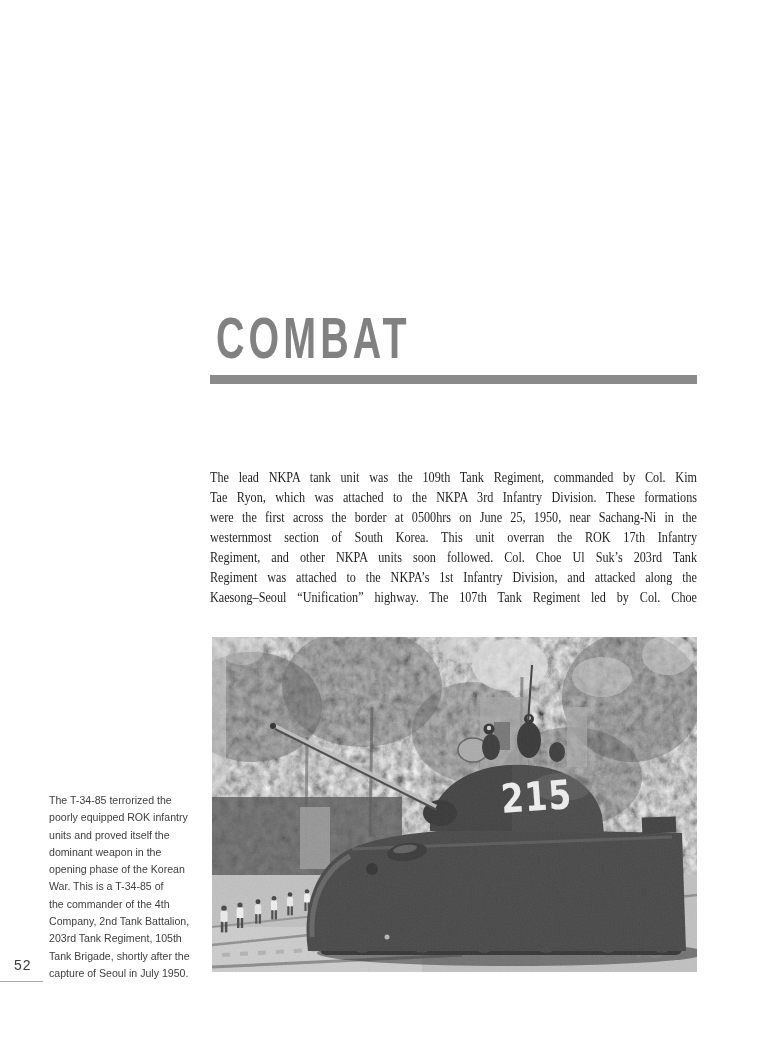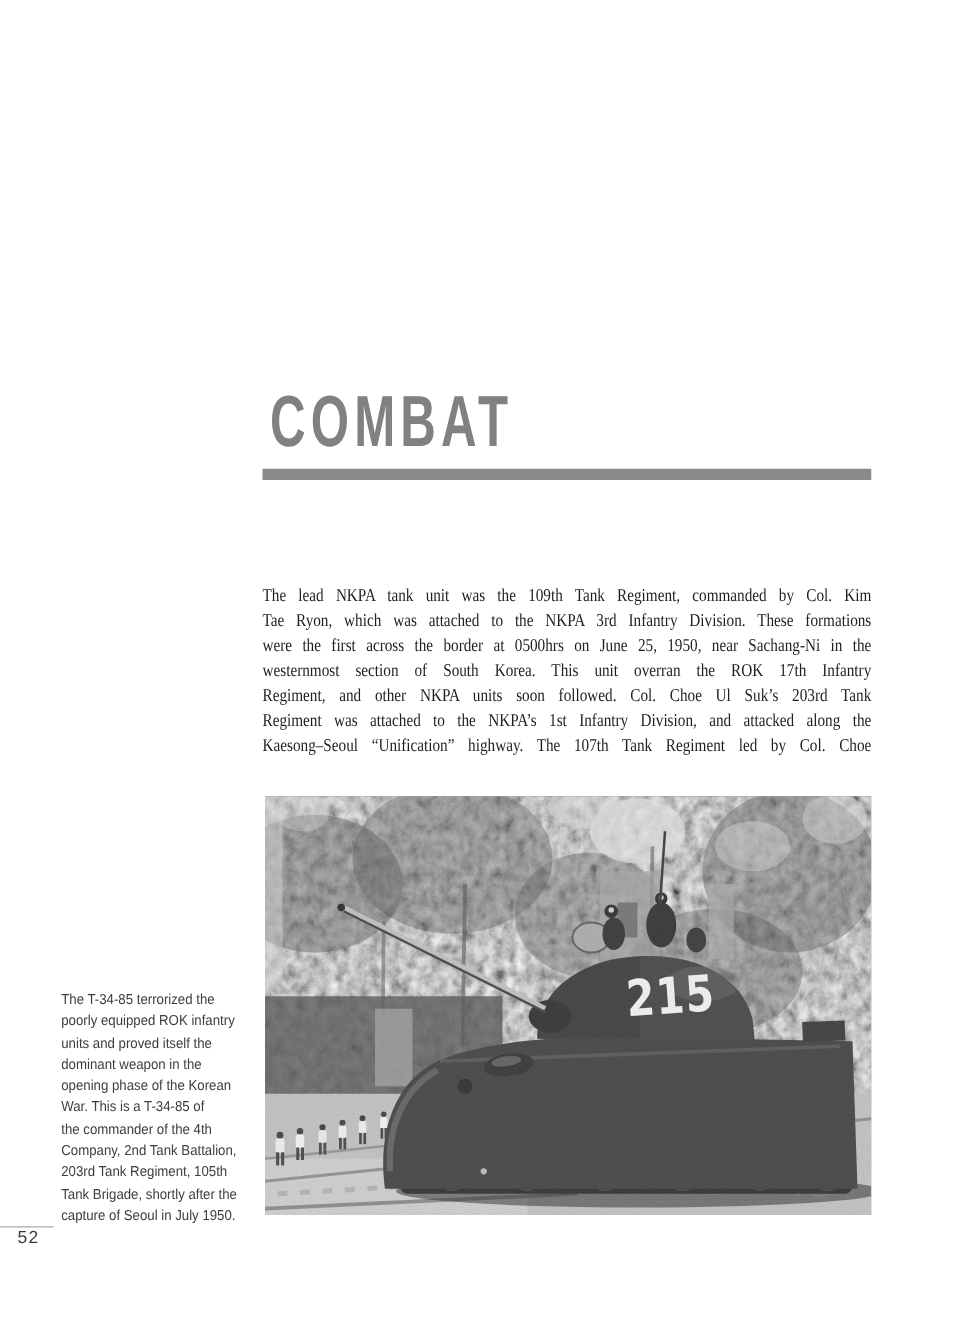--- a/index.html
+++ b/index.html
@@ -38,21 +38,21 @@
   .photo-caption{
     position:absolute;left:49px;top:792px;width:172px;
     transform:scaleX(0.92);transform-origin:left top;
     font-family:"Liberation Sans",sans-serif;
     font-size:11.5px;color:#3d3d3d;
   }
   .cap-line{height:17.3px;line-height:17.3px;white-space:nowrap;}
   
   .page-number{
     position:absolute;left:14px;top:957px;
-    font-size:14px;color:#3a3a3a;letter-spacing:1px;margin-top:24px;
+    font-size:14px;color:#3a3a3a;letter-spacing:1px;
   }
   .page-number-rule{
     position:absolute;left:0;top:981px;width:43px;height:1px;background:#ababab;
   }
 </style>
 </head>
 <body>
 
 <div class="page">
 

